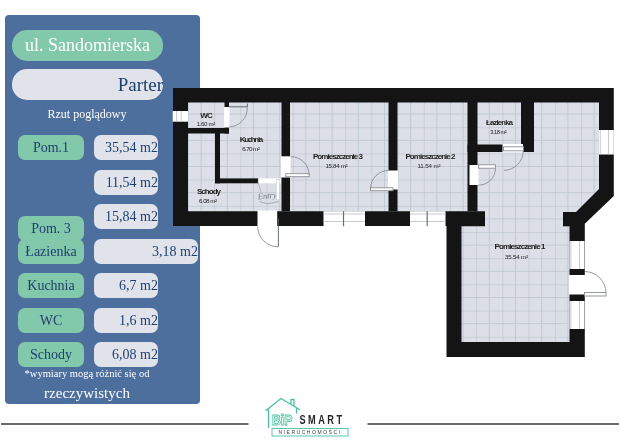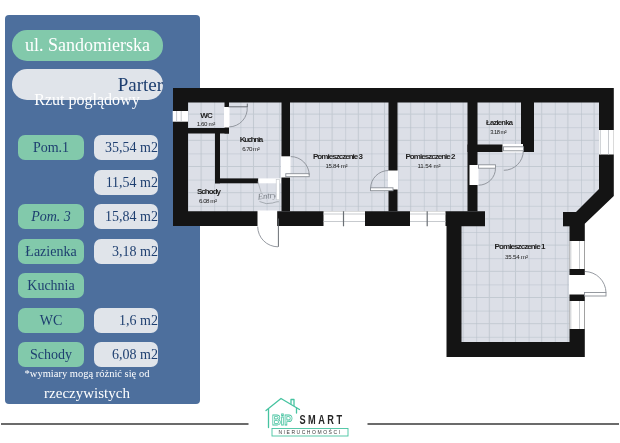--- a/index.html
+++ b/index.html
@@ -20,30 +20,31 @@
   .navy{color:#1e3f70;}
   .white{color:#ffffff;}
   .sublabel{position:absolute;left:0;width:164px;text-align:center;color:#ffffff;
             font-family:"Liberation Serif",serif;}
 </style>
 </head>
 <body>
 <div class="sidebar">
   <div class="pill green bigpill white" style="top:14.5px;font-size:18px;">ul.&nbsp;Sandomierska</div>
   <div class="pill light bigpill navy" style="top:53.5px;">Parter</div>
-  <div class="sublabel" style="top:76px;font-size:16px;">Rzut poglądowy</div>
+  <div class="sublabel" style="top:92px;font-size:12px;">Rzut poglądowy</div>
 
   <div class="pill green rowpill rowL" style="top:120px;">Pom.1</div>
   <div class="pill light rowpill rowR" style="top:120px;">35,54 m2</div>
   <div class="pill light rowpill rowR" style="top:154.5px;">11,54 m2</div>
-  <div class="pill green rowpill rowL" style="top:189px;font-style:italic;">Pom. 3</div>
+  <div class="pill green rowpill rowL" style="top:201px;">Pom. 3</div>
   <div class="pill light rowpill rowR" style="top:189px;">15,84 m2</div>
   <div class="pill green rowpill rowL" style="top:223.5px;">Łazienka</div>
-  <div class="pill light rowpill rowR" style="top:223.5px;">3,18 m2</div>
+  <div class="pill light rowpill rowR" style="top:223.5px;padding-left:40px;">3,18 m2</div>
   <div class="pill green rowpill rowL" style="top:258px;">Kuchnia</div>
+  <div class="pill light rowpill rowR" style="top:258px;">6,7 m2</div>
   <div class="pill green rowpill rowL" style="top:292.5px;">WC</div>
   <div class="pill light rowpill rowR" style="top:292.5px;">1,6 m2</div>
   <div class="pill green rowpill rowL" style="top:327px;">Schody</div>
   <div class="pill light rowpill rowR" style="top:327px;">6,08 m2</div>
 
   <div class="sublabel" style="top:353px;font-size:10.5px;">*wymiary mogą różnić się od</div>
   <div class="sublabel" style="top:370px;font-size:15px;">rzeczywistych</div>
 </div>
 
 <svg id="canvas" viewBox="0 0 620 443" xmlns="http://www.w3.org/2000/svg">

